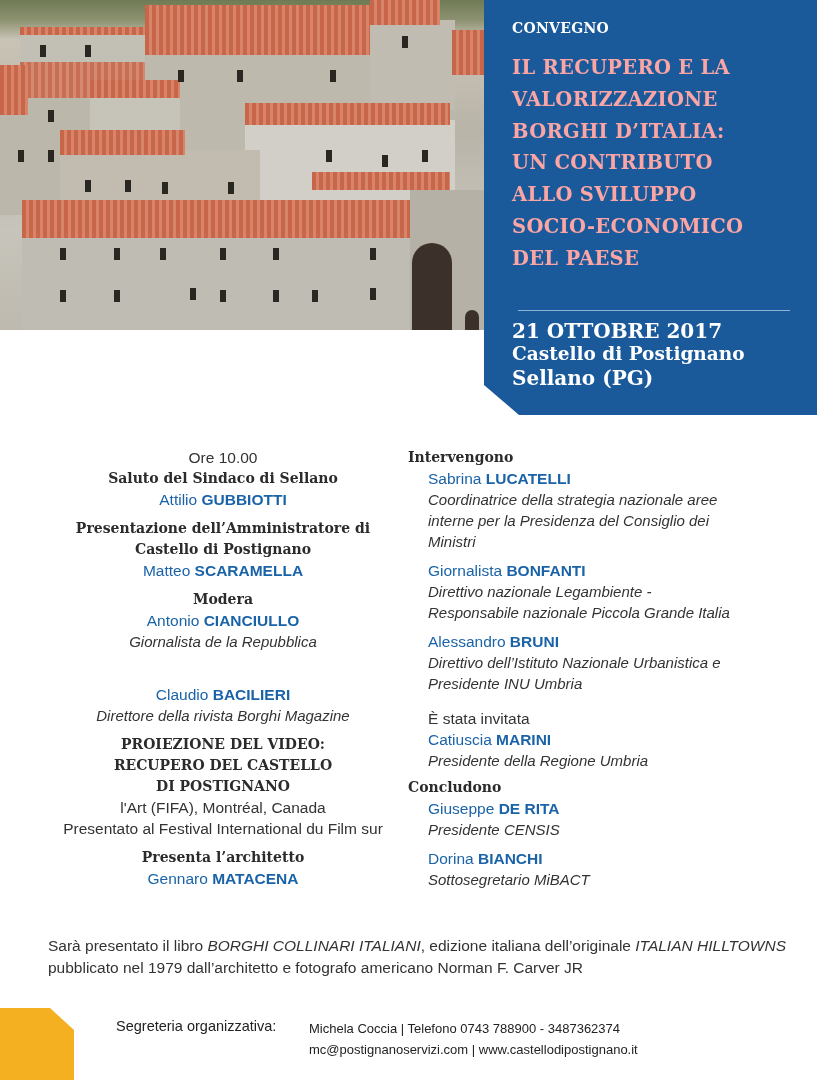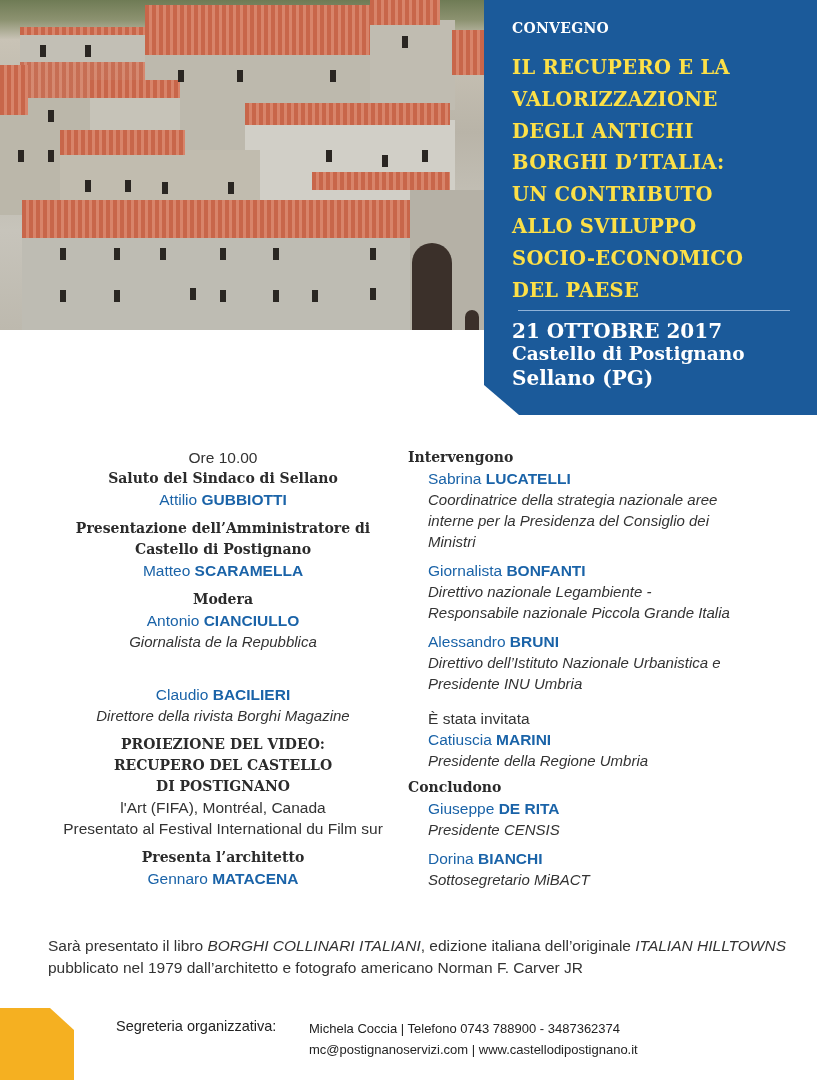--- a/index.html
+++ b/index.html
@@ -6,21 +6,21 @@
   body{width:817px;height:1080px;position:relative;overflow:hidden;font-family:"Liberation Sans",sans-serif;color:#2b2b2b;}
   .photo{position:absolute;left:0;top:0;width:484px;height:330px;overflow:hidden;
     background:linear-gradient(180deg,#6f7b55 0%,#8c9270 6%,#c9c3b6 12%,#b9b4a8 40%,#c7c4bb 70%,#bdb9ae 100%);}
   .roof{position:absolute;background:repeating-linear-gradient(90deg,#c8664a 0 4px,#d8846a 4px 7px);}
   .wall{position:absolute;background:#c6c4bc;}
   .win{position:absolute;width:6px;height:12px;background:#2a2622;}
   .arch{position:absolute;background:#3b302a;border-radius:24px 24px 0 0;}
   .panel{position:absolute;left:484px;top:0;width:333px;height:415px;background:#1b5a9a;
     clip-path:polygon(0 0,100% 0,100% 100%,35px 100%,0 385px);}
   .panel .convegno{position:absolute;left:28px;top:20px;color:#fff;font-family:"DejaVu Serif",serif;font-weight:bold;font-size:14px;letter-spacing:0.3px;}
-  .panel .title{position:absolute;left:28px;top:52px;width:300px;color:#fde047;font-family:"DejaVu Serif",serif;font-weight:bold;font-size:19.5px;line-height:31.8px;letter-spacing:0.3px;}
+  .panel .title{position:absolute;left:28px;top:52px;width:300px;color:#fca5a5;font-family:"DejaVu Serif",serif;font-weight:bold;font-size:19.5px;line-height:31.8px;letter-spacing:0.3px;}
   .panel .rule{position:absolute;left:34px;top:310px;width:272px;height:1px;background:#8fb2d8;}
   .panel .date{position:absolute;left:28px;top:320px;color:#fff;font-family:"DejaVu Serif",serif;font-weight:bold;font-size:20px;line-height:22px;}
   .panel .venue{position:absolute;left:28px;top:343px;color:#fff;font-family:"DejaVu Serif",serif;font-weight:bold;font-size:18.5px;line-height:22px;}
   .panel .place{position:absolute;left:28px;top:368px;color:#fff;font-family:"DejaVu Serif",serif;font-weight:bold;font-size:20px;line-height:20px;}
   .col{position:absolute;font-size:15px;line-height:21px;}
   .left{left:48px;top:447px;width:350px;text-align:center;}
   .right{left:408px;top:447px;width:400px;}
   .h{font-family:"DejaVu Serif",serif;font-weight:bold;font-size:14px;color:#2b2b2b;line-height:21px;}
   .plain{color:#333;font-size:15.5px;}
   .name{color:#1a63a8;font-size:15.5px;}
@@ -89,21 +89,20 @@
     <div class="win" style="left:85px;top:45px"></div>
   <div class="win" style="left:402px;top:36px"></div>
   <div class="arch" style="left:465px;top:310px;width:14px;height:20px"></div>
 </div>
 
 <div class="panel">
   <div class="convegno">CONVEGNO</div>
   <div class="title">
     <div>IL RECUPERO E LA</div>
     <div>VALORIZZAZIONE</div>
-    <div>DEGLI ANTICHI</div>
     <div>BORGHI D’ITALIA:</div>
     <div>UN CONTRIBUTO</div>
     <div>ALLO SVILUPPO</div>
     <div>SOCIO-ECONOMICO</div>
     <div>DEL PAESE</div>
   </div>
   <div class="rule"></div>
   <div class="date">21 OTTOBRE 2017</div>
   <div class="venue">Castello di Postignano</div>
   <div class="place">Sellano (PG)</div>

